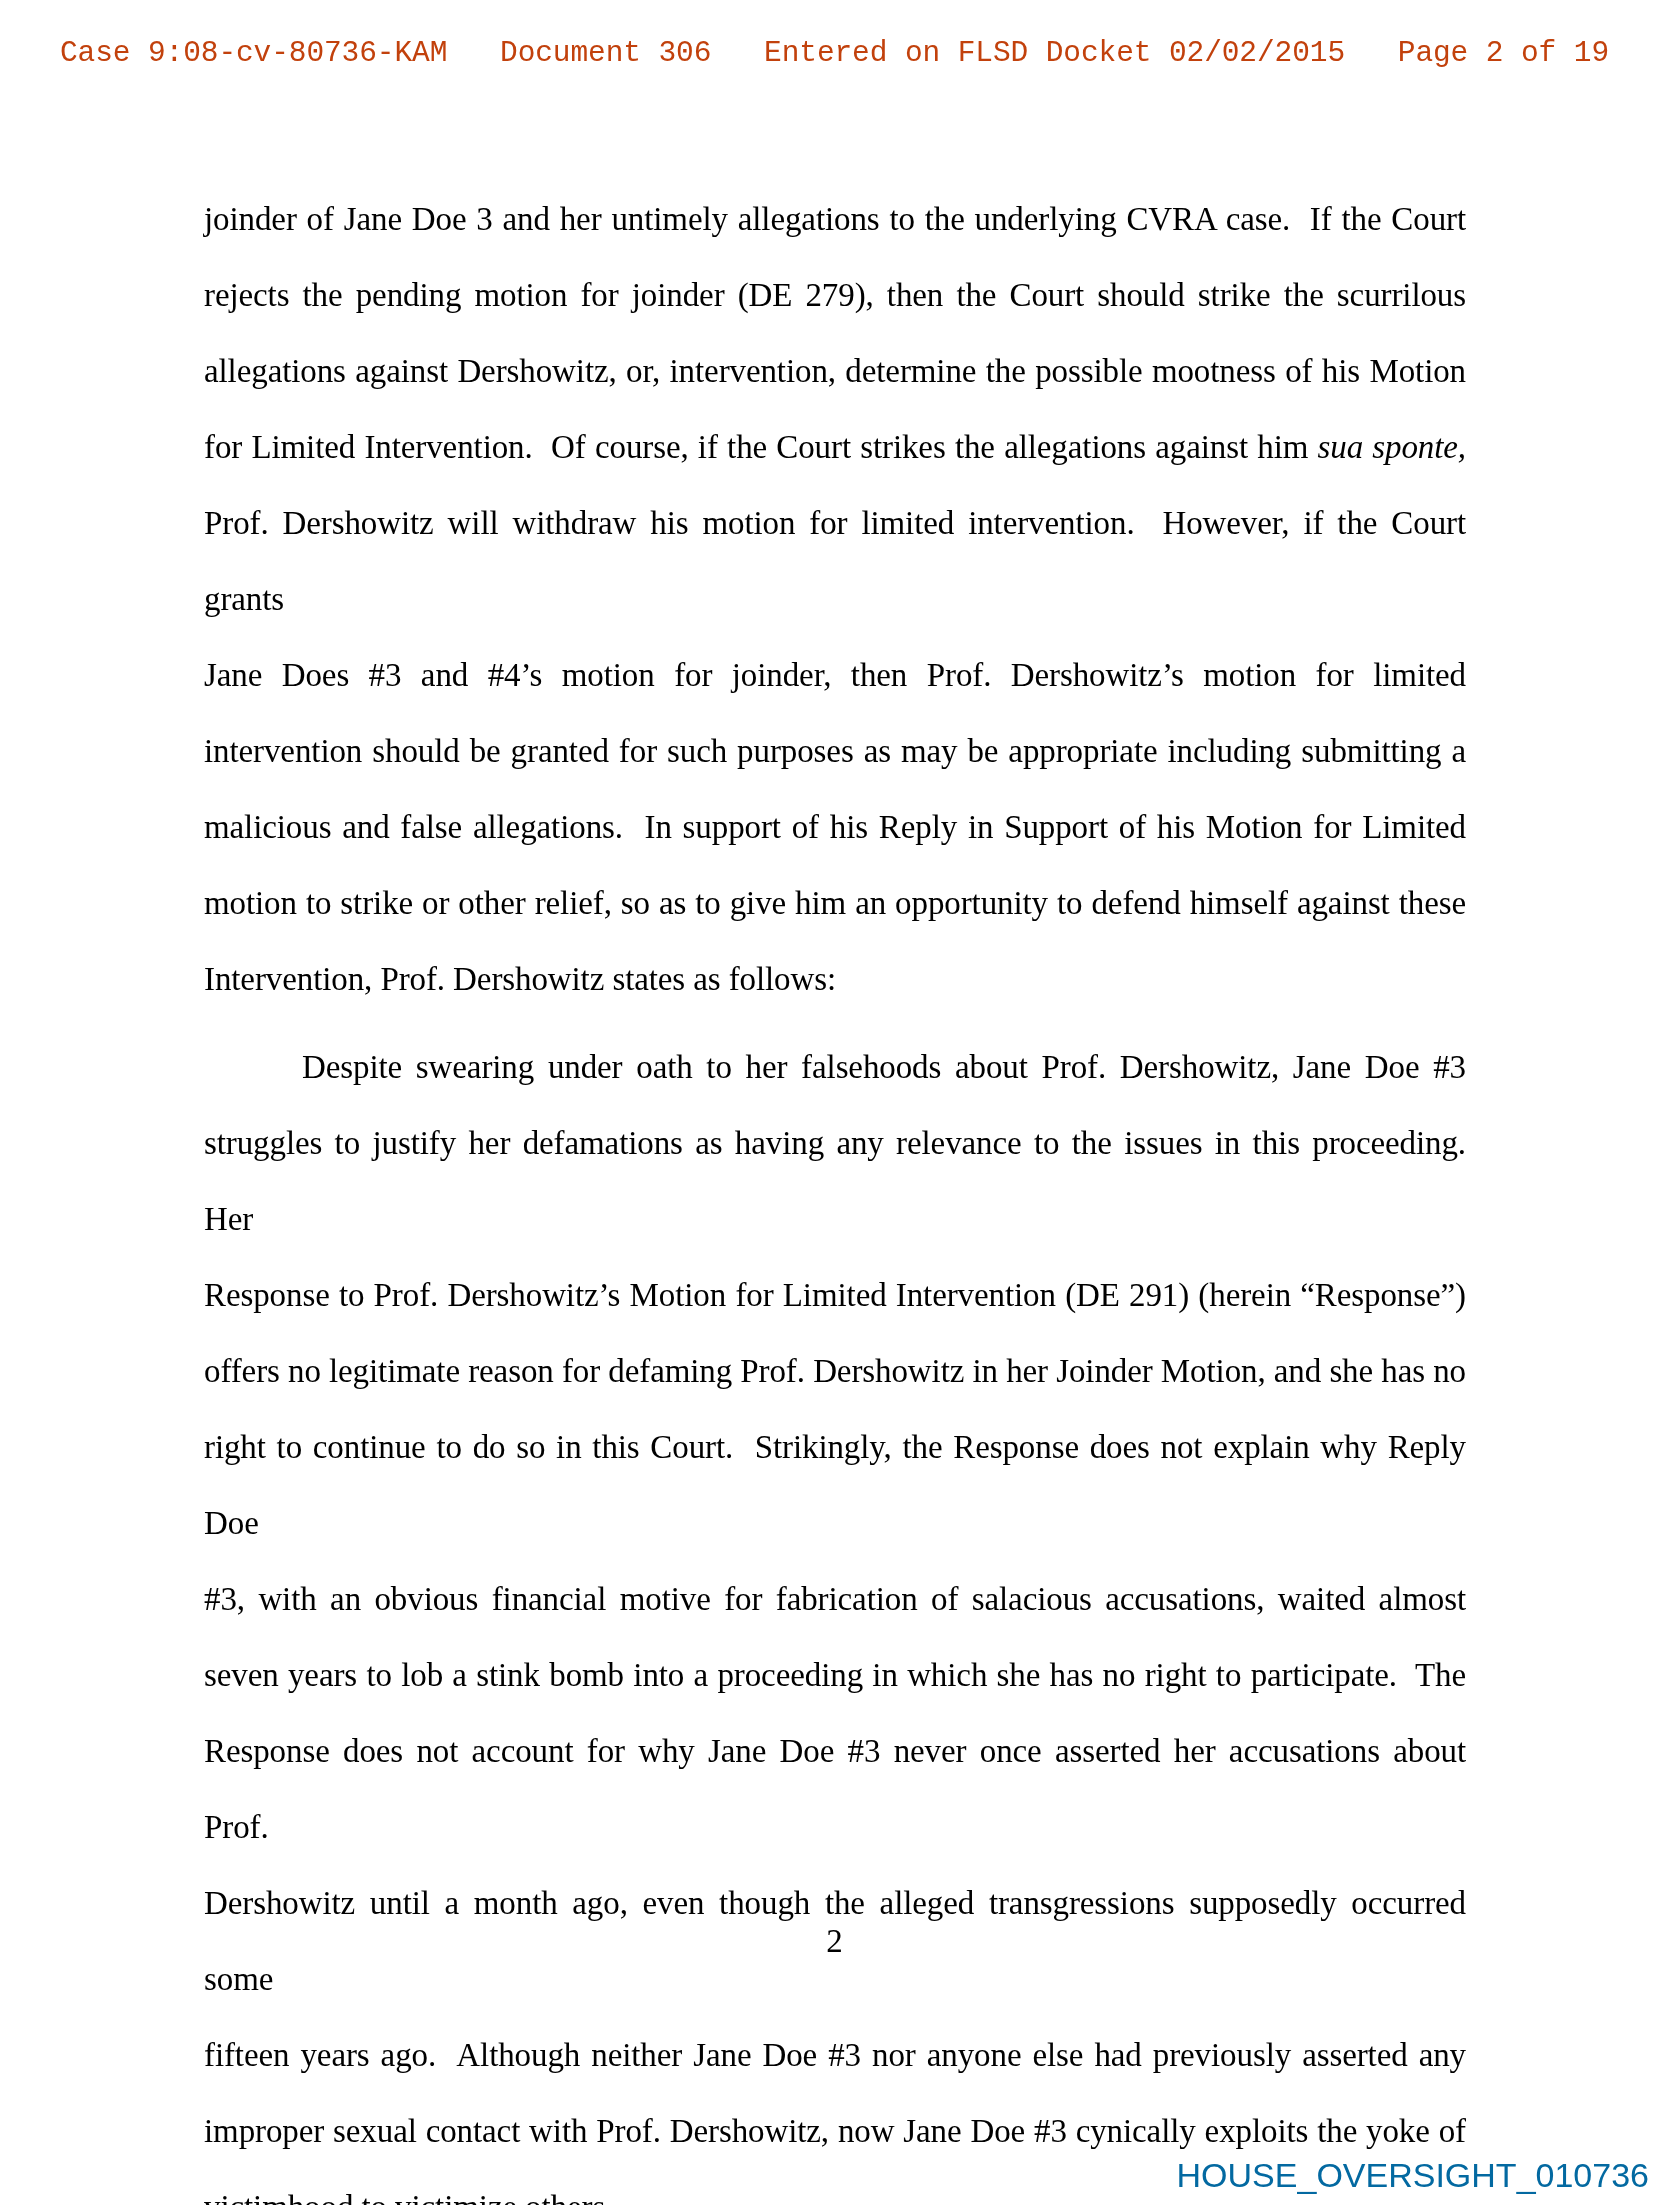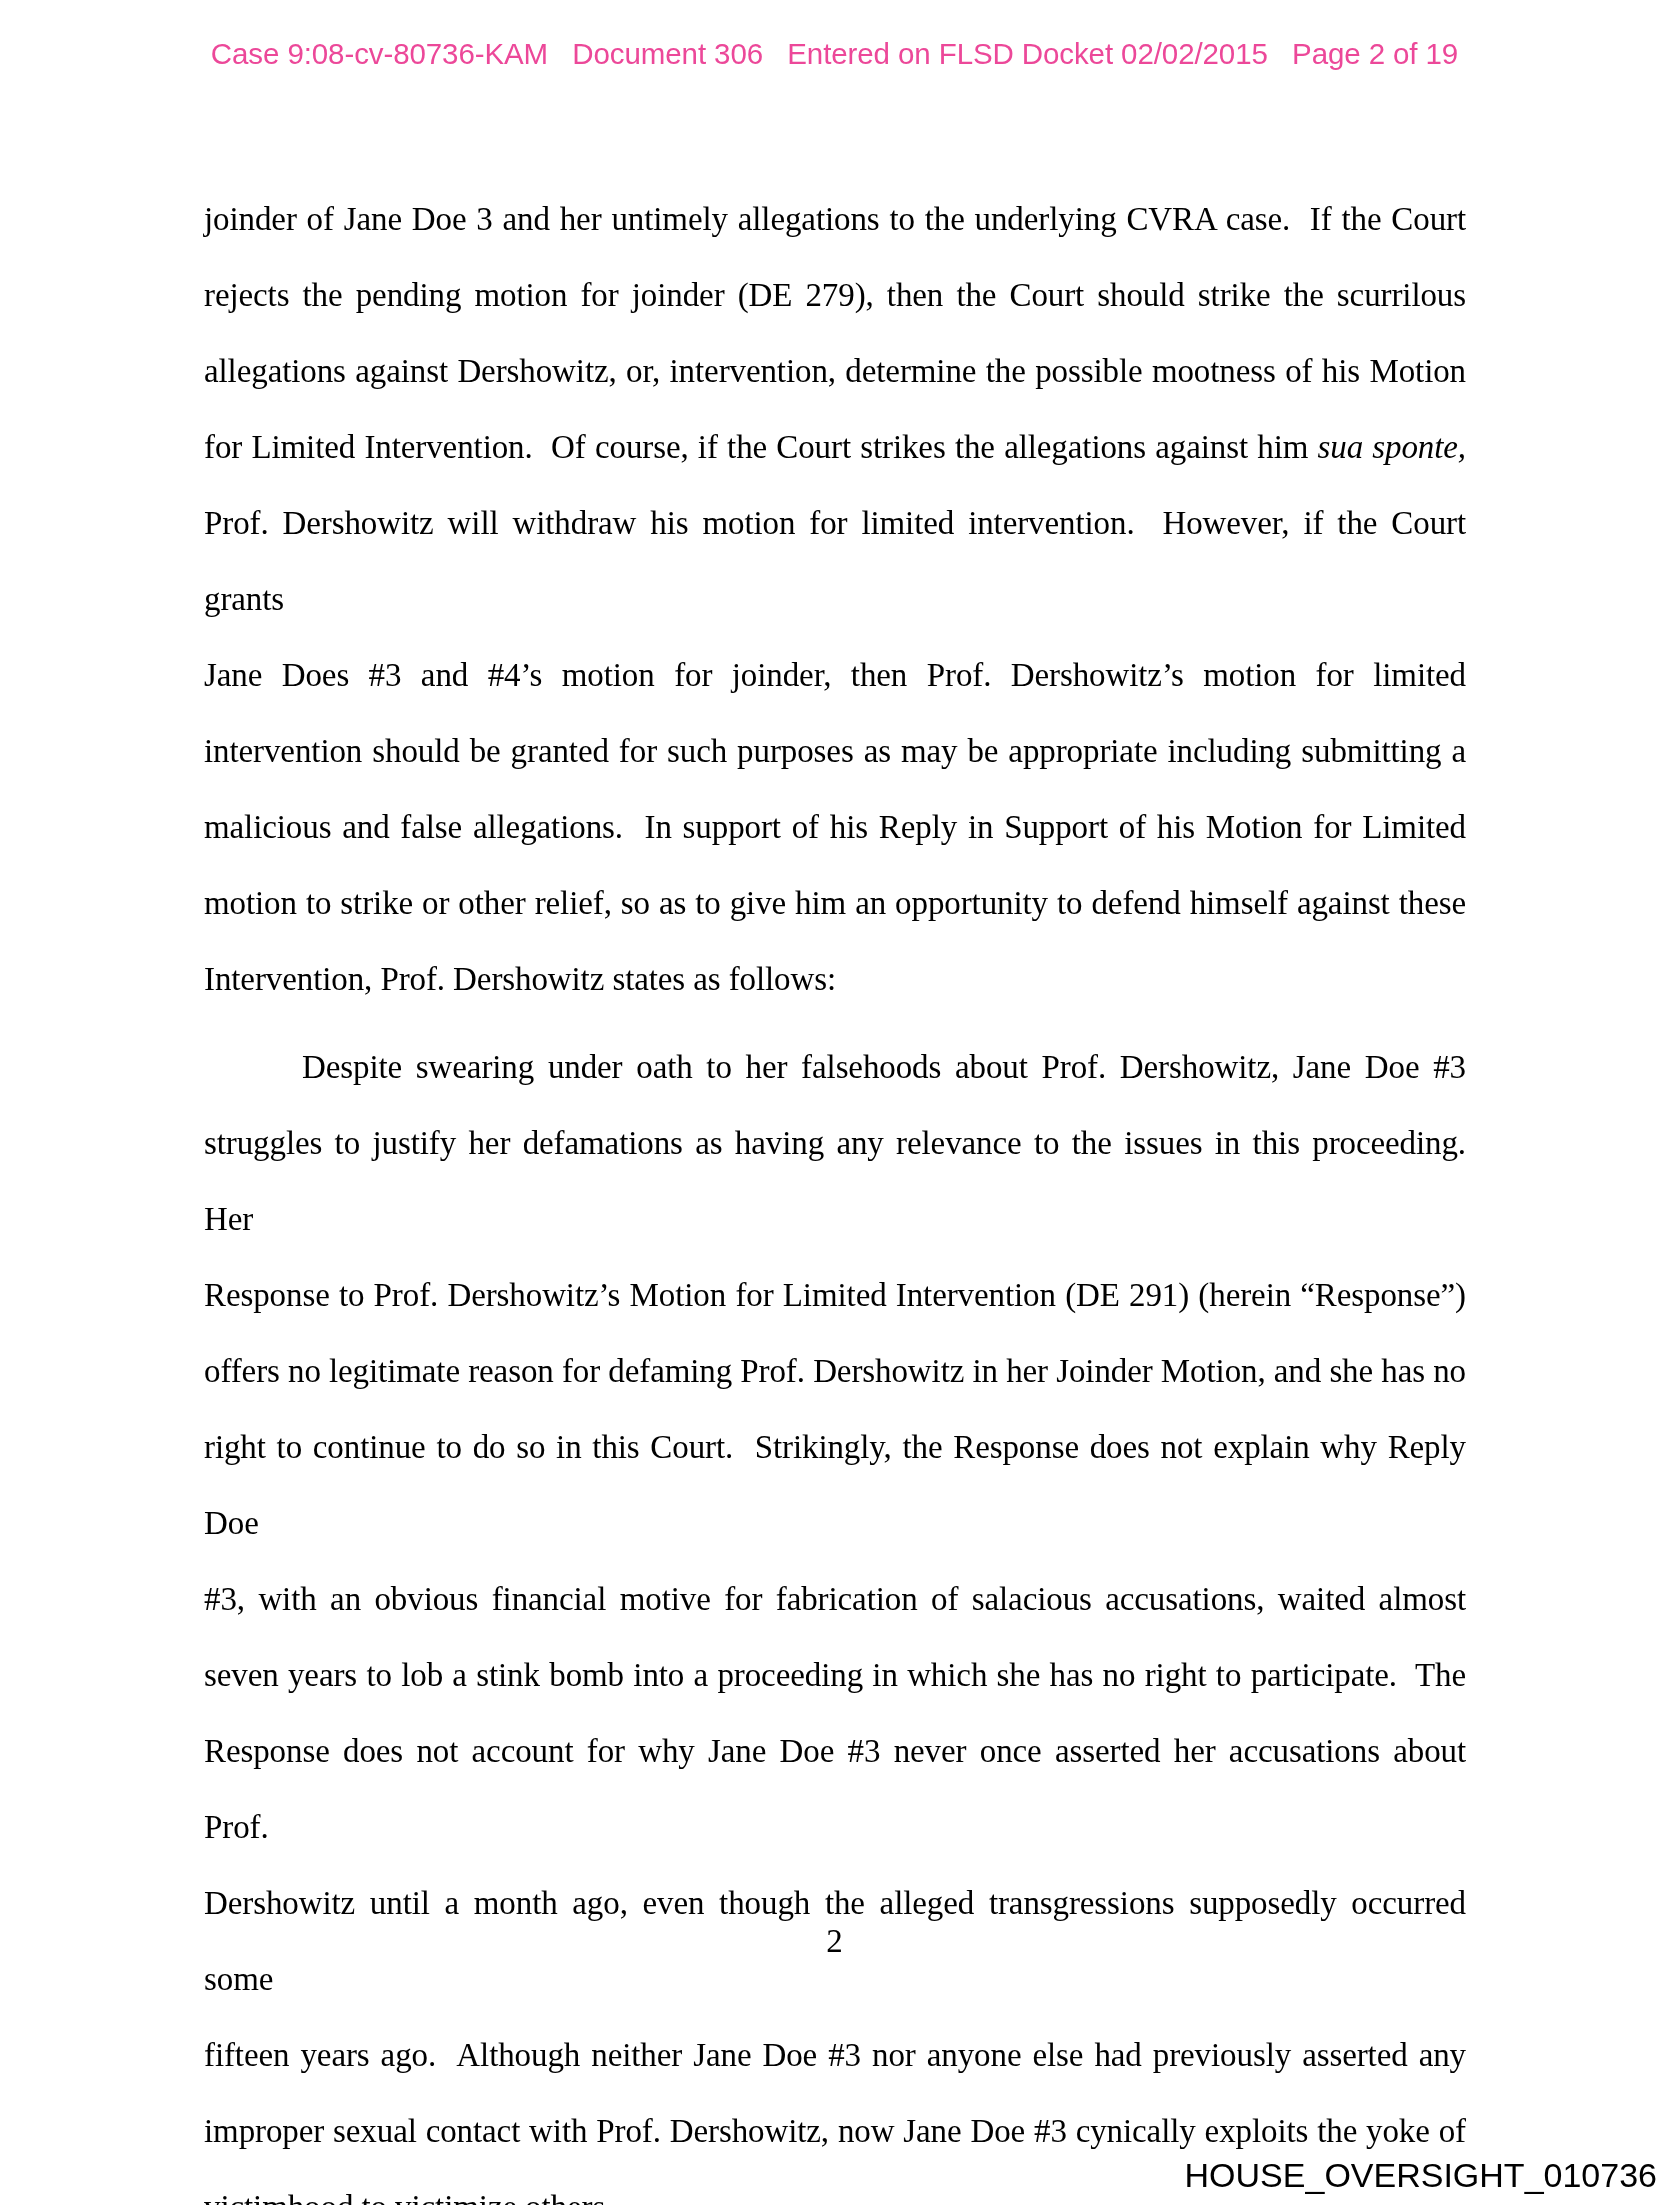--- a/index.html
+++ b/index.html
@@ -55,32 +55,32 @@
     top: 1923px;
     left: 0;
     width: 100%;
     text-align: center;
     font-size: 33px;
     line-height: 1.15;
   }
   .bates-number {
     position: absolute;
     top: 2156px;
-    right: 12px;
+    right: 20px;
     font-family: "Liberation Sans", sans-serif;
     font-size: 34px;
     line-height: 1.15;
-    color: #000000;
+    color: #0369a1;
   }
 </style>
 </head>
 <body>
 
 <div class="page">
-  <div class="case-header" style="color: #ec4899;">Case 9:08-cv-80736-KAM   Document 306   Entered on FLSD Docket 02/02/2015   Page 2 of 19</div>
+  <div class="case-header" style="color: #c2410c; font-family: Liberation Mono, monospace;">Case 9:08-cv-80736-KAM   Document 306   Entered on FLSD Docket 02/02/2015   Page 2 of 19</div>
 
   <div class="document-body">
       <div class="paragraph">
         <div class="line"><span>joinder of Jane Doe 3 and her untimely allegations to the underlying CVRA case.  If the Court</span></div>
         <div class="line"><span>rejects the pending motion for joinder (DE 279), then the Court should strike the scurrilous</span></div>
         <div class="line"><span>allegations against Dershowitz, or, intervention, determine the possible mootness of his Motion</span></div>
         <div class="line"><span>for Limited Intervention.  Of course, if the Court strikes the allegations against him </span><span class="italic">sua sponte,</span></div>
         <div class="line"><span>Prof. Dershowitz will withdraw his motion for limited intervention.  However, if the Court grants</span></div>
         <div class="line"><span>Jane Does #3 and #4’s motion for joinder, then Prof. Dershowitz’s motion for limited</span></div>
         <div class="line"><span>intervention should be granted for such purposes as may be appropriate including submitting a</span></div>

